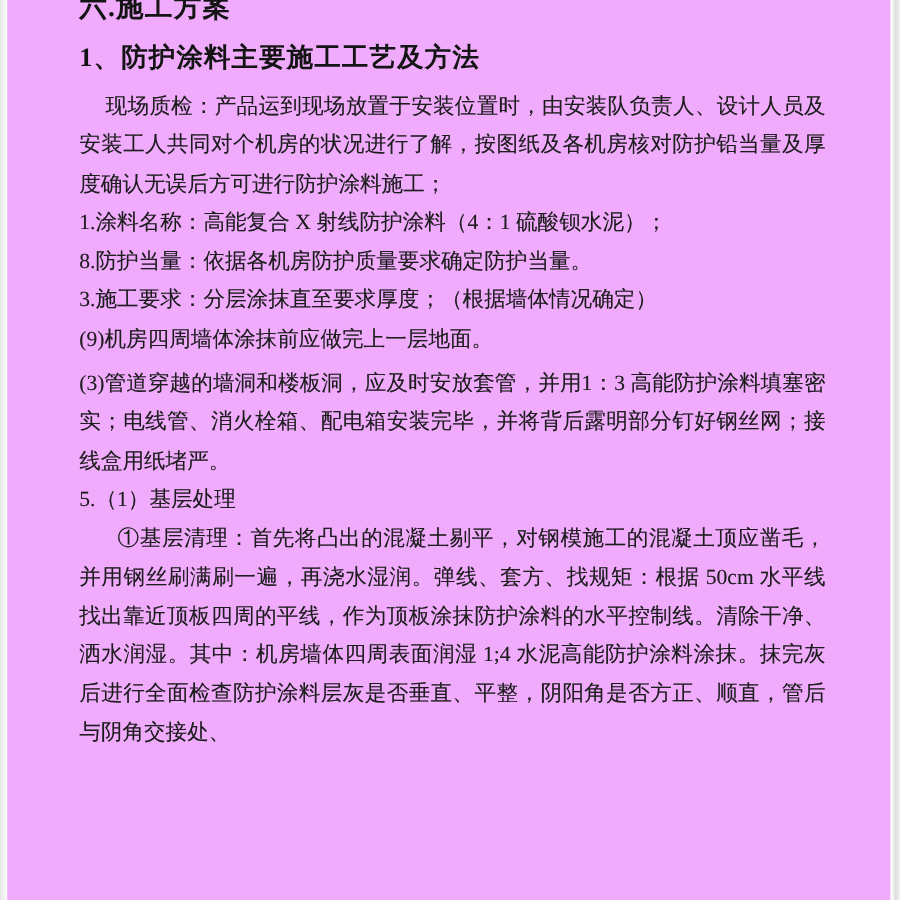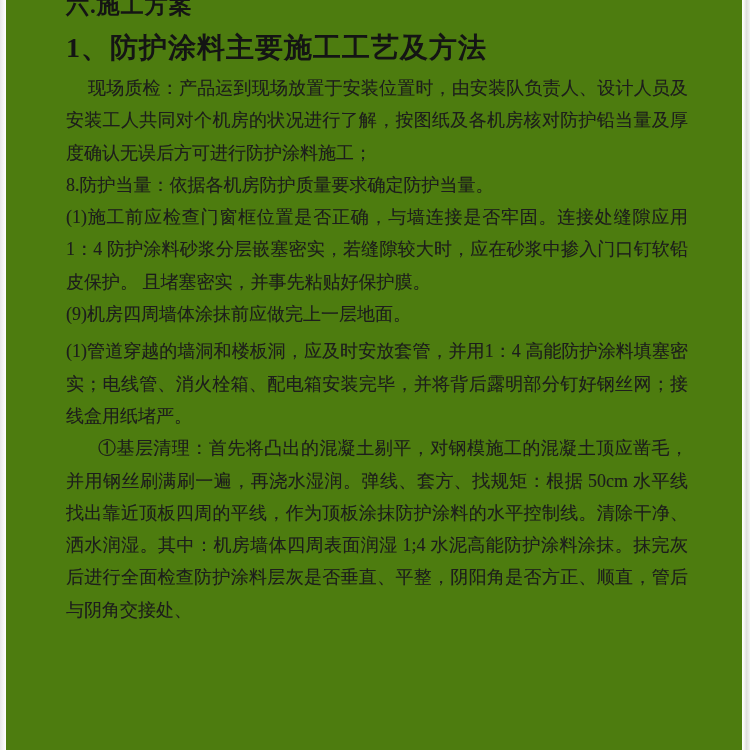--- a/index.html
+++ b/index.html
@@ -11,21 +11,21 @@
     width: 750px;
     height: 750px;
     overflow: hidden;
     font-family: "Liberation Serif", "DejaVu Serif", serif;
   }
   .page {
     position: relative;
     width: 750px;
     height: 750px;
     box-sizing: border-box;
-    background: #4d7c0f;
+    background: #f0abfc;
     padding: 0 62px 0 66px;
     overflow: hidden;
     color: #1d1d1d;
   }
   
   .edge-left {
     position: absolute;
     left: 0; top: 0;
     width: 6px; height: 100%;
     background: linear-gradient(to right, #e6e6e6 0%, #f5f5f5 60%, #ffffff 100%);
@@ -38,21 +38,21 @@
   }
   h1.doc-title {
     font-size: 23px;
     font-weight: bold;
     line-height: 28px;
     margin: -8px 0 0 0;
     letter-spacing: 1px;
     color: #141414;
   }
   h2.section-heading {
-    font-size: 28px;
+    font-size: 22px;
     font-weight: bold;
     line-height: 29px;
     margin: 13px 0 0 0;
     letter-spacing: 1px;
     color: #141414;
   }
   .content {
     margin-top: 10px;
   }
   .content p {
@@ -77,19 +77,21 @@
 <div class="page">
   <div class="edge-left"></div>
   <div class="edge-right"></div>
 
   <h1 class="doc-title">六.施工方案</h1>
 
   <h2 class="section-heading">1、防护涂料主要施工工艺及方法</h2>
 
   <div class="content">
     <p class="first indent-sm">现场质检：产品运到现场放置于安装位置时，由安装队负责人、设计人员及安装工人共同对个机房的状况进行了解，按图纸及各机房核对防护铅当量及厚度确认无误后方可进行防护涂料施工；</p>
+    <p>1.涂料名称：高能复合 X 射线防护涂料（4：1 硫酸钡水泥）；</p>
     <p>8.防护当量：依据各机房防护质量要求确定防护当量。</p>
-    <p>(1)施工前应检查门窗框位置是否正确，与墙连接是否牢固。连接处缝隙应用 1：4 防护涂料砂浆分层嵌塞密实，若缝隙较大时，应在砂浆中掺入门口钉软铅皮保护。 且堵塞密实，并事先粘贴好保护膜。</p>
+    <p>3.施工要求：分层涂抹直至要求厚度；（根据墙体情况确定）</p>
     <p>(9)机房四周墙体涂抹前应做完上一层地面。</p>
-    <p class="gap-top">(1)管道穿越的墙洞和楼板洞，应及时安放套管，并用1：4 高能防护涂料填塞密实；电线管、消火栓箱、配电箱安装完毕，并将背后露明部分钉好钢丝网；接线盒用纸堵严。</p>
+    <p class="gap-top">(3)管道穿越的墙洞和楼板洞，应及时安放套管，并用1：3 高能防护涂料填塞密实；电线管、消火栓箱、配电箱安装完毕，并将背后露明部分钉好钢丝网；接线盒用纸堵严。</p>
+    <p>5.（1）基层处理</p>
     <p class="indent-lg">①基层清理：首先将凸出的混凝土剔平，对钢模施工的混凝土顶应凿毛，并用钢丝刷满刷一遍，再浇水湿润。弹线、套方、找规矩：根据 50cm 水平线找出靠近顶板四周的平线，作为顶板涂抹防护涂料的水平控制线。清除干净、洒水润湿。其中：机房墙体四周表面润湿 1;4 水泥高能防护涂料涂抹。抹完灰后进行全面检查防护涂料层灰是否垂直、平整，阴阳角是否方正、顺直，管后与阴角交接处、</p>
   </div>
 </div>
 
 </body></html>

